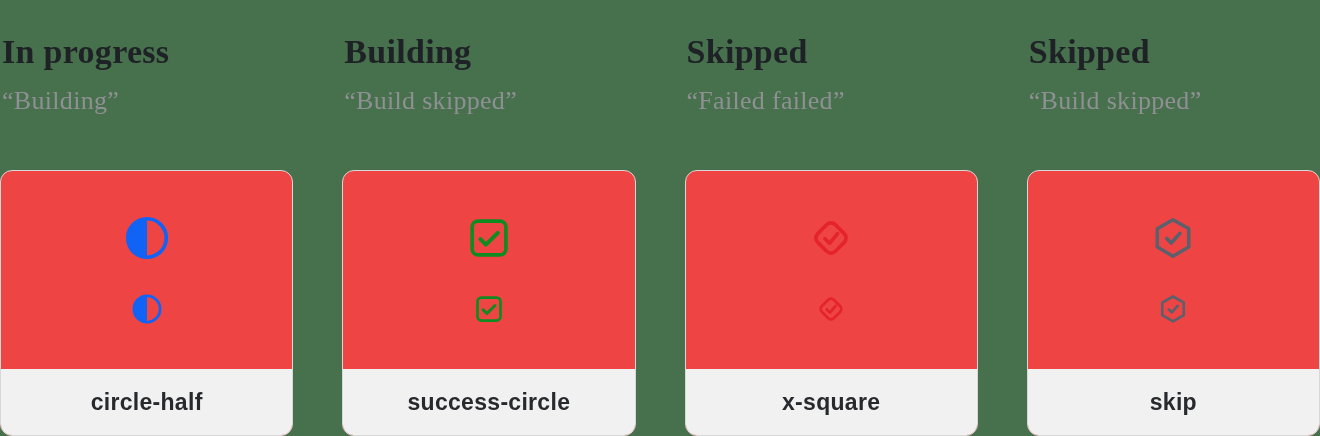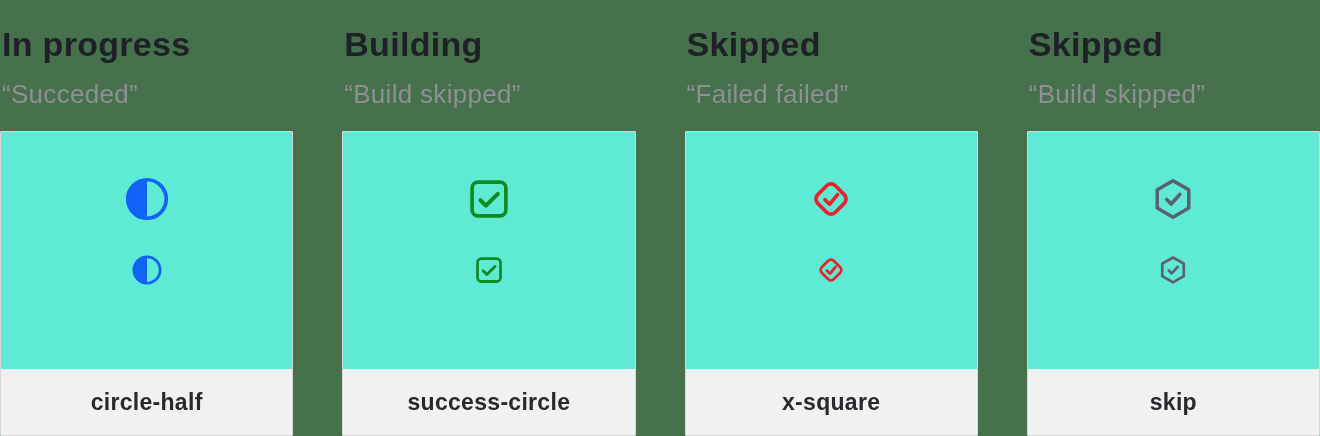--- a/index.html
+++ b/index.html
@@ -16,42 +16,42 @@
     overflow: hidden;
   }
   .grid {
     display: grid;
     grid-template-columns: repeat(4, 1fr);
     column-gap: 49px;
     width: 1320px;
     height: 436px;
   }
   .column { display: flex; flex-direction: column; }
-  .col-header { height: 131px; padding-top: 27px; padding-left: 2px; }
+  .col-header { height: 170px; padding-top: 34px; padding-left: 2px; font-family: Liberation Serif, serif; }
   .col-title {
     font-size: 34px;
     font-weight: 700;
     color: #1e2126;
     letter-spacing: 0.3px;
     line-height: 1.05;
   }
   .col-subtitle {
     margin-top: 16px;
     font-size: 26px;
     font-weight: 500;
     color: #8f9093;
     letter-spacing: 0.3px;
   }
   .card {
     flex: 1;
     display: flex;
     flex-direction: column;
-    background: #5eead4;
+    background: #ef4444;
     border: 1px solid #d8d8d8;
-    border-radius: 1px;
+    border-radius: 12px;
     overflow: hidden;
   }
   .card-body {
     flex: 1;
     display: flex;
     flex-direction: column;
     align-items: center;
     padding-top: 45px;
     gap: 34px;
   }
@@ -72,21 +72,21 @@
 </style>
 </head>
 <body>
 
 <div class="page">
   <div class="grid">
 
     <div class="column">
       <div class="col-header">
         <div class="col-title">In progress</div>
-        <div class="col-subtitle">“Succeded”</div>
+        <div class="col-subtitle">“Building”</div>
       </div>
       <div class="card">
         <div class="card-body icon-wrap" style="color: rgb(17, 99, 245);">
           <svg class="icon-lg" viewBox="0 0 24 24">
             <circle cx="12" cy="12" r="10.5" fill="none" stroke="currentColor" stroke-width="2"></circle>
             <path d="M12 1.5 A10.5 10.5 0 0 0 12 22.5 Z" fill="currentColor"></path>
           </svg>
           <svg class="icon-sm" viewBox="0 0 24 24">
             <circle cx="12" cy="12" r="10.5" fill="none" stroke="currentColor" stroke-width="2.2"></circle>
             <path d="M12 1.5 A10.5 10.5 0 0 0 12 22.5 Z" fill="currentColor"></path>

